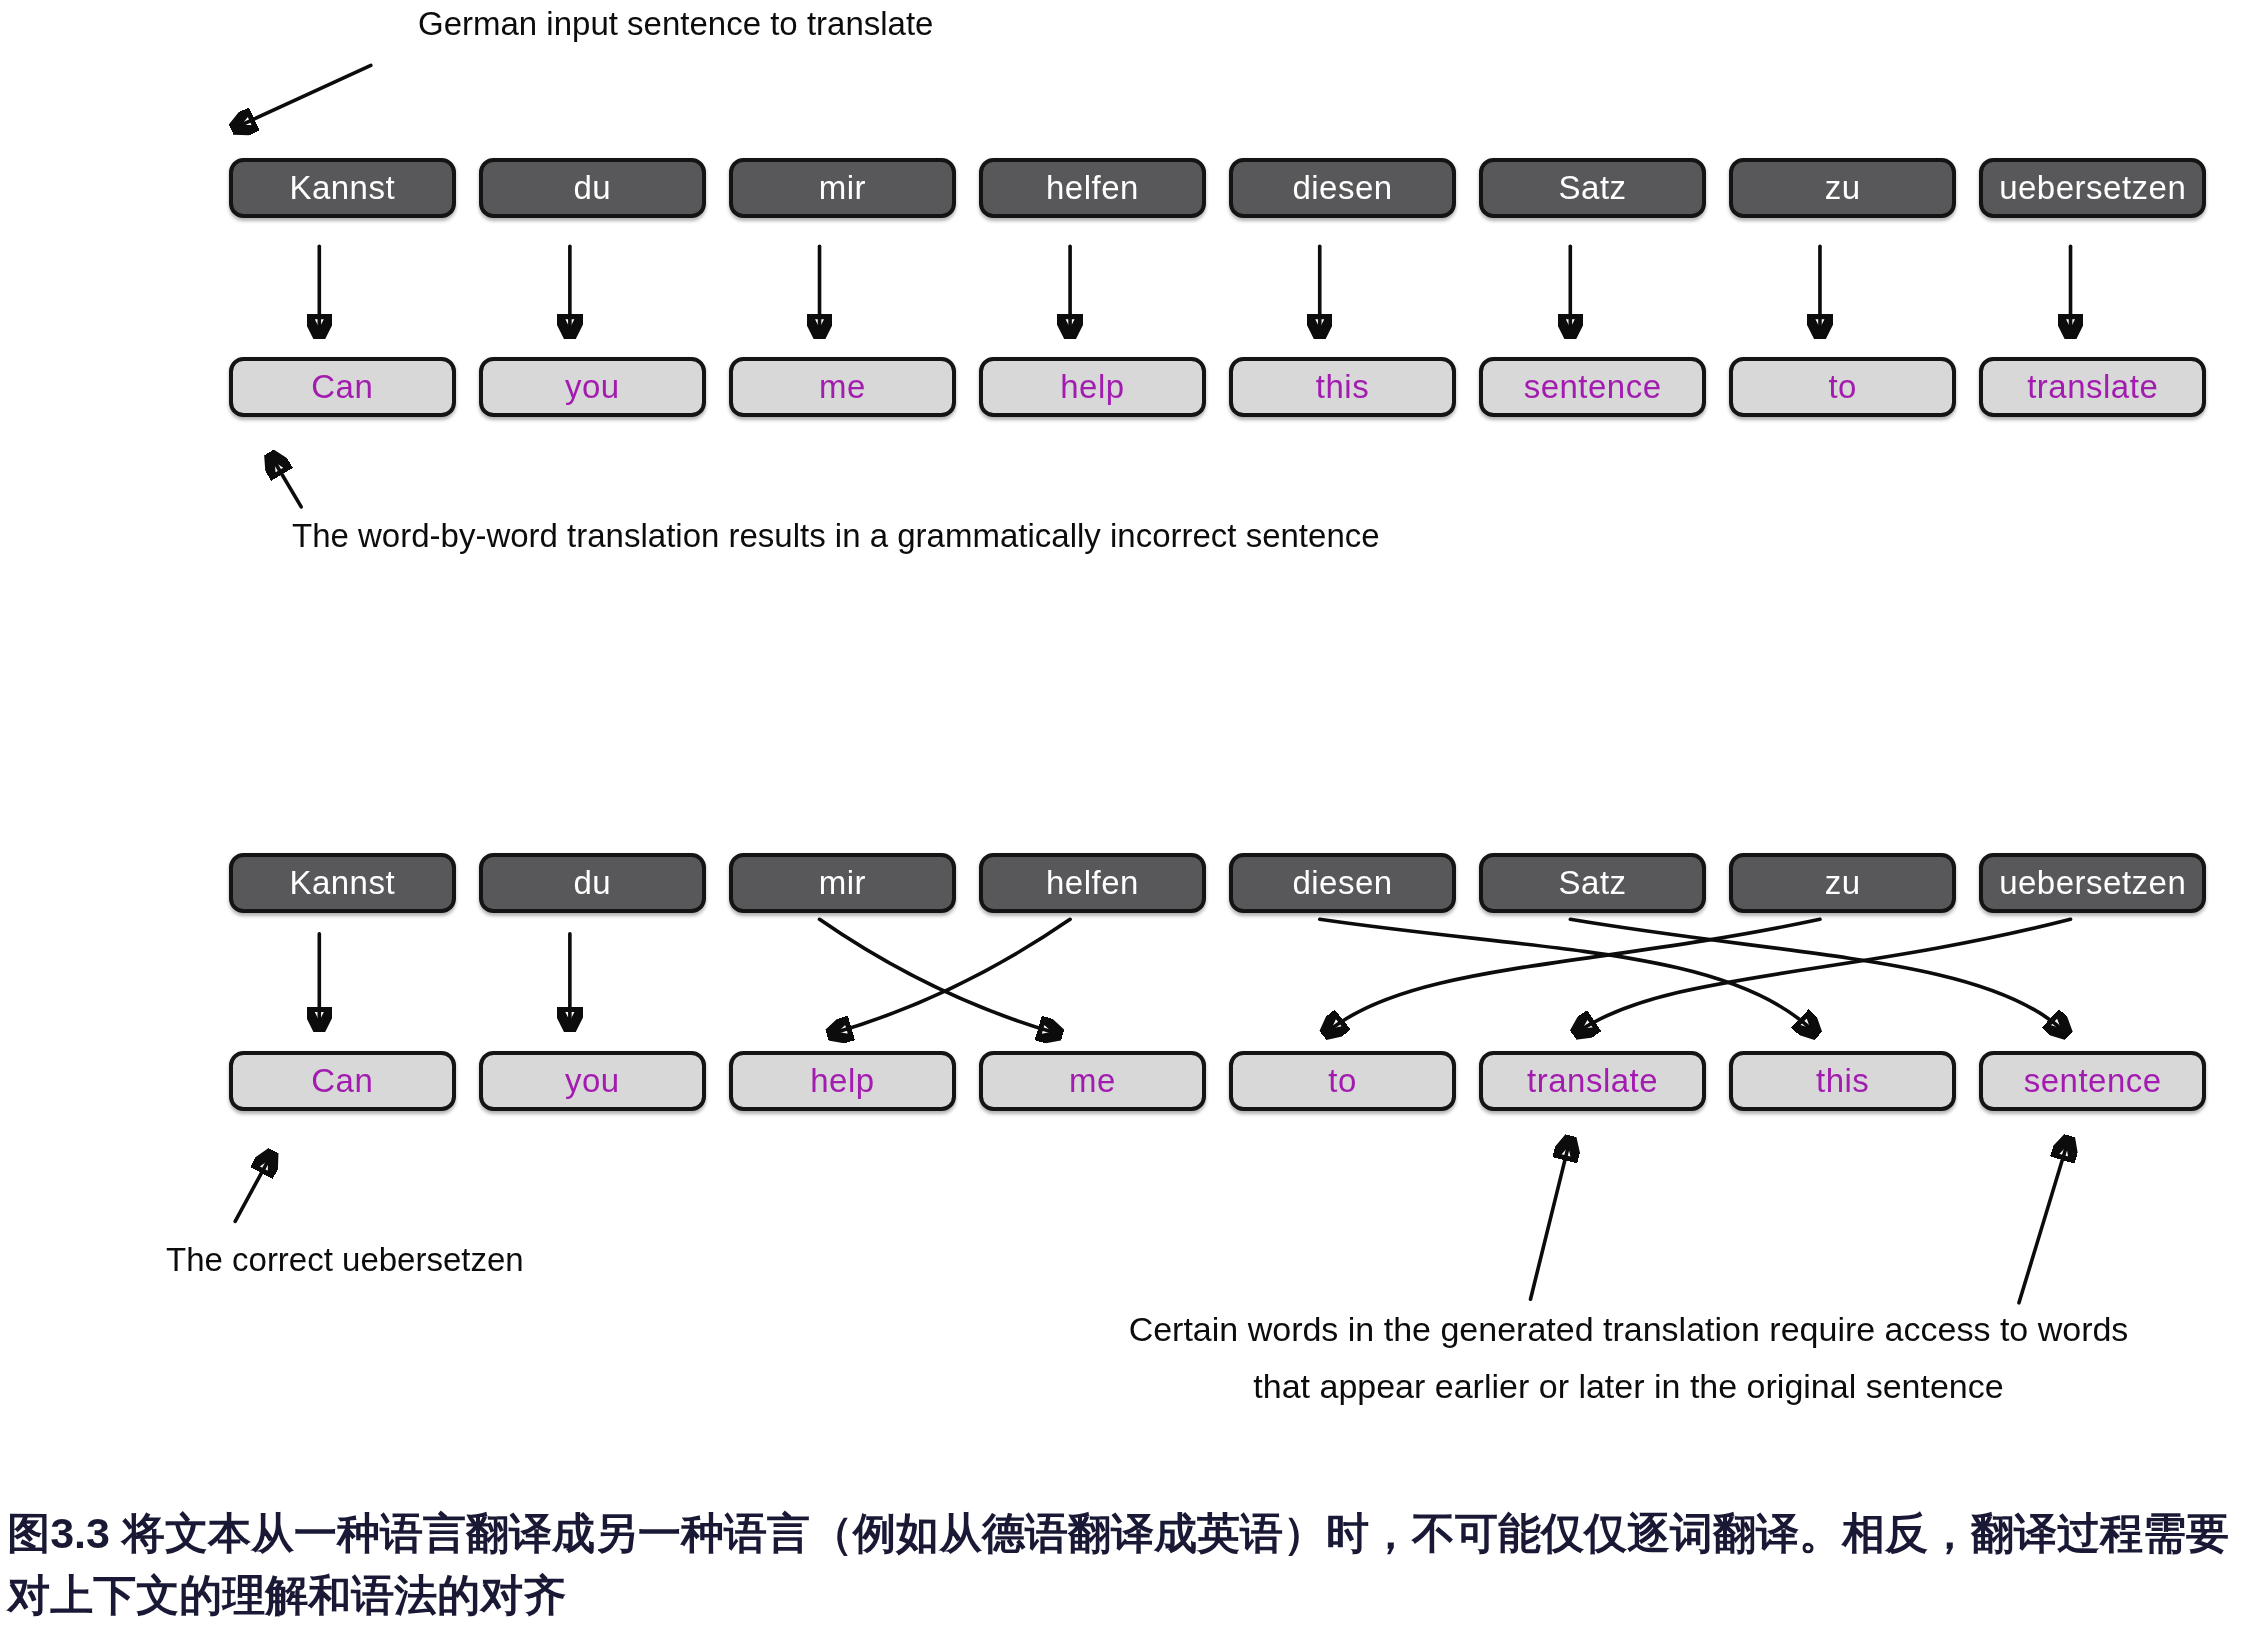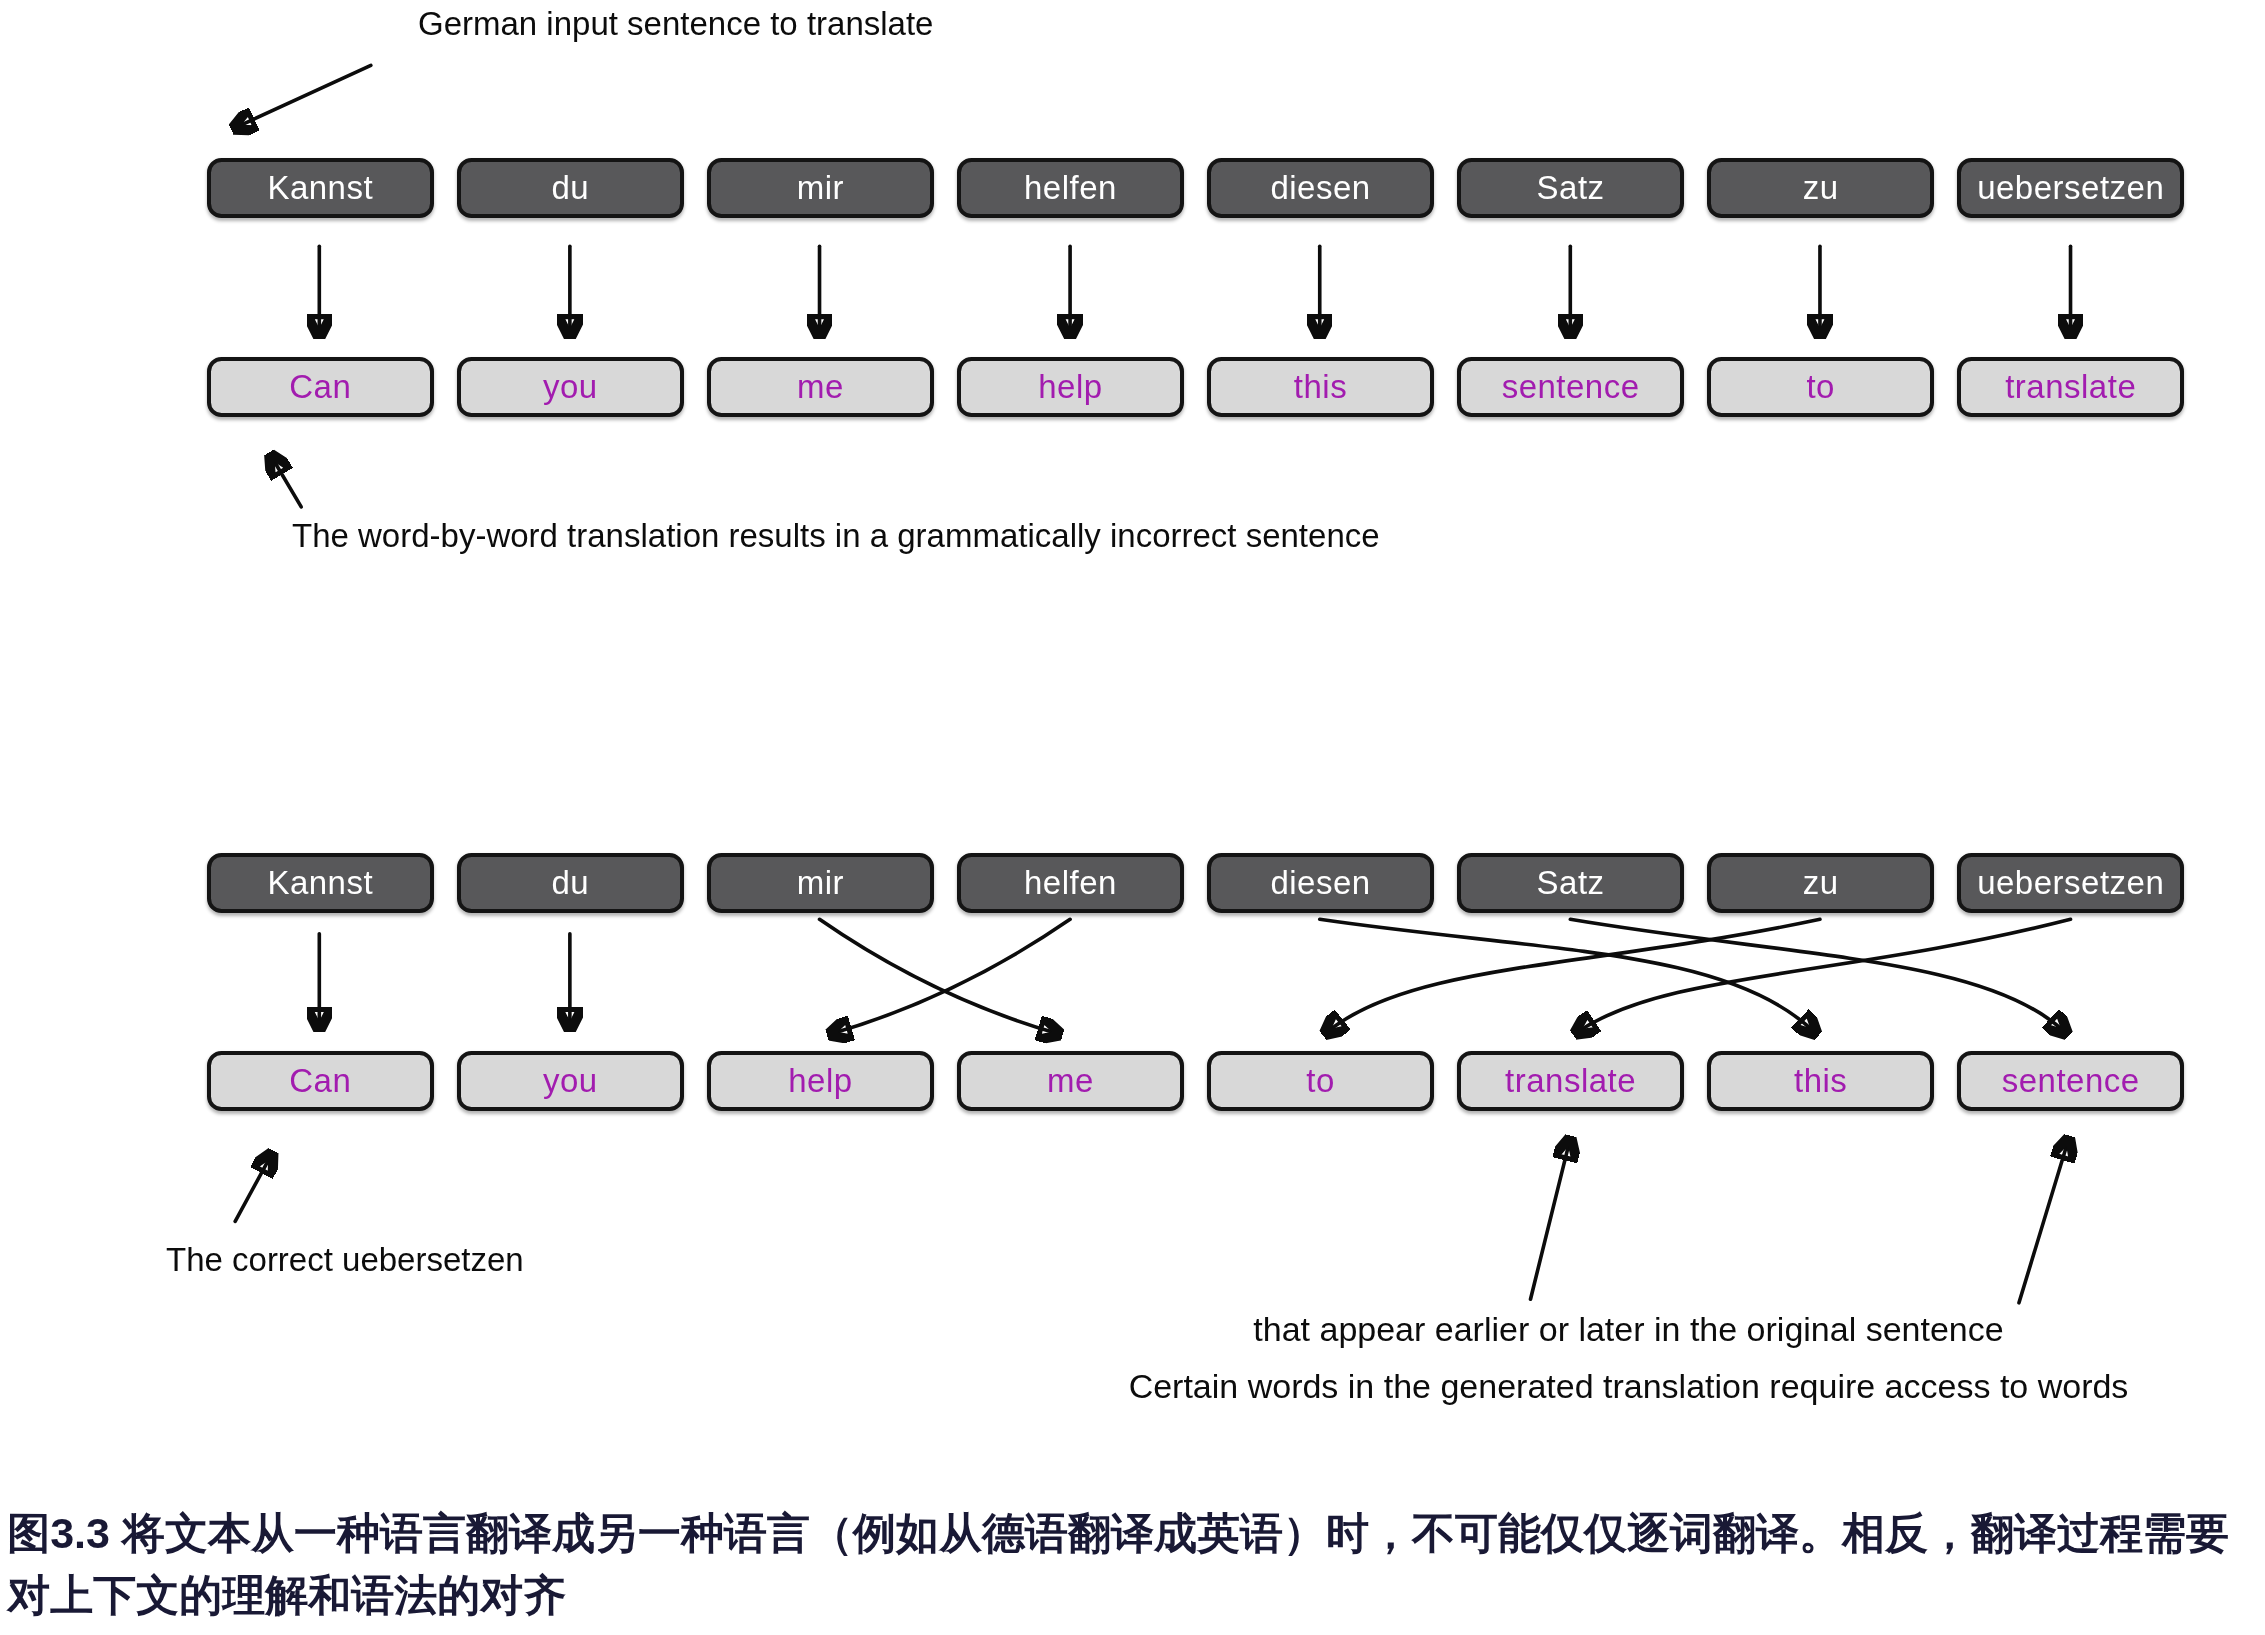--- a/index.html
+++ b/index.html
@@ -13,21 +13,21 @@
   }
   .arrow-layer{
     position:absolute;left:0;top:0;width:2265px;height:1636px;
     pointer-events:none;
   }
   .arrow-layer path, .arrow-layer line{
     stroke:#0c0c0c;stroke-width:4;fill:none;stroke-linecap:round;
   }
   .word-row{
     position:absolute;
-    left:200px;
+    left:222px;
     width:1977px;
     height:60px;
     display:flex;
     gap:23.5px;
     padding-left:7px;
   }
   .word-box{
     flex:1 1 0;
     display:flex;
     align-items:center;
@@ -154,20 +154,20 @@
       <div class="word-box english-box">me</div>
       <div class="word-box english-box">to</div>
       <div class="word-box english-box">translate</div>
       <div class="word-box english-box">this</div>
       <div class="word-box english-box">sentence</div>
     </div>
 
   <div class="annotation" style="left:166px;top:1241px;">The correct uebersetzen</div>
 
   <div class="annotation multi" style="left:1000px;top:1301px;width:1257px;">
+    <div>Certain words in the generated translation require access to words</div>
     <div>that appear earlier or later in the original sentence</div>
-    <div>Certain words in the generated translation require access to words</div>
   </div>
 
   <div class="caption">图3.3 将文本从一种语言翻译成另一种语言（例如从德语翻译成英语）时，不可能仅仅逐词翻译。相反，翻译过程需要对上下文的理解和语法的对齐</div>
 
 </div>
 
 
 </body></html>

